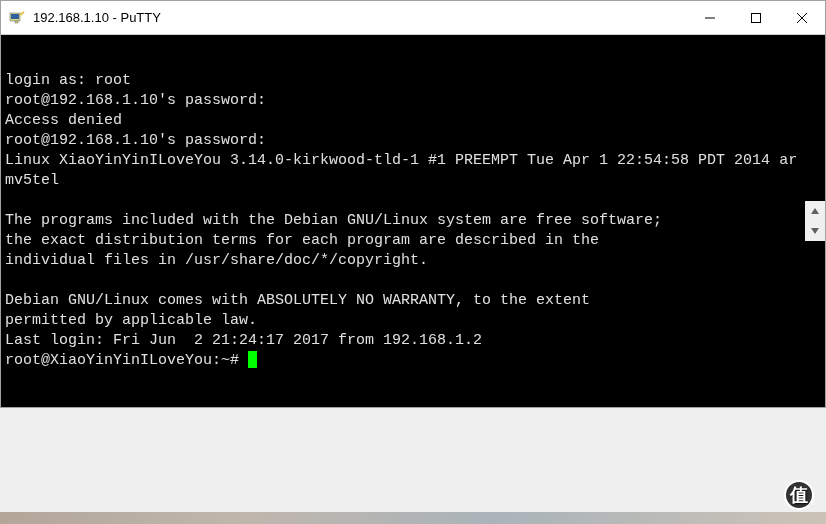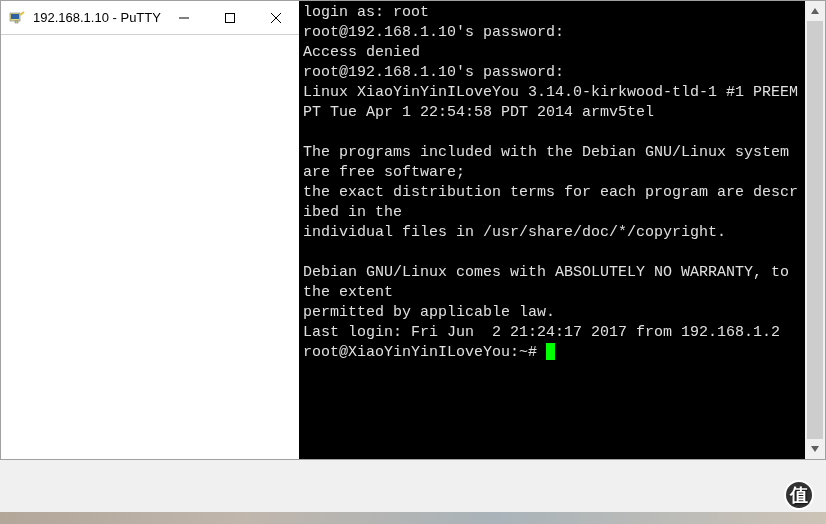--- a/index.html
+++ b/index.html
@@ -6,25 +6,25 @@
     body {
       width: 826px;
       height: 524px;
       background: #f0f0f0;
       font-family: "Consolas", "Courier New", monospace;
       position: relative;
       overflow: hidden;
     }
     .window {
       width: 826px;
-      height: 460px;
+      height: 408px;
       background: #fff;
       border: 1px solid #a0a0a0;
       display: flex;
-      flex-direction: row;
+      flex-direction: column;
     }
     .titlebar {
       height: 34px;
       background: #fff;
       display: flex;
       align-items: center;
       padding: 0 0 0 8px;
       border-bottom: 1px solid #d0d0d0;
     }
     .app-icon {
@@ -50,20 +50,21 @@
       align-items: center;
       justify-content: center;
       font-family: "Segoe UI", sans-serif;
       color: #000;
     }
     .winbtn svg { width: 10px; height: 10px; }
     .terminal-area {
       flex: 1;
       display: flex;
       background: #000;
+      align-items: center;
     }
     .terminal {
       flex: 1;
       background: #000;
       color: #e0e0e0;
       font-family: "Consolas", "Courier New", monospace;
       font-size: 15px;
       line-height: 20px;
       padding: 2px 4px;
       white-space: pre-wrap;

